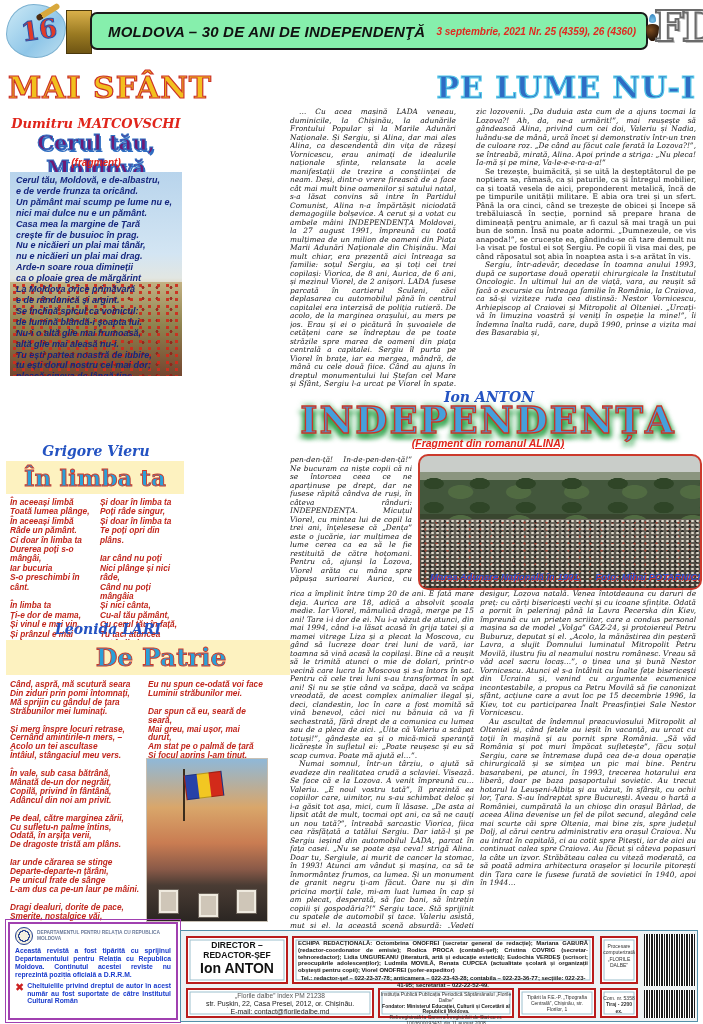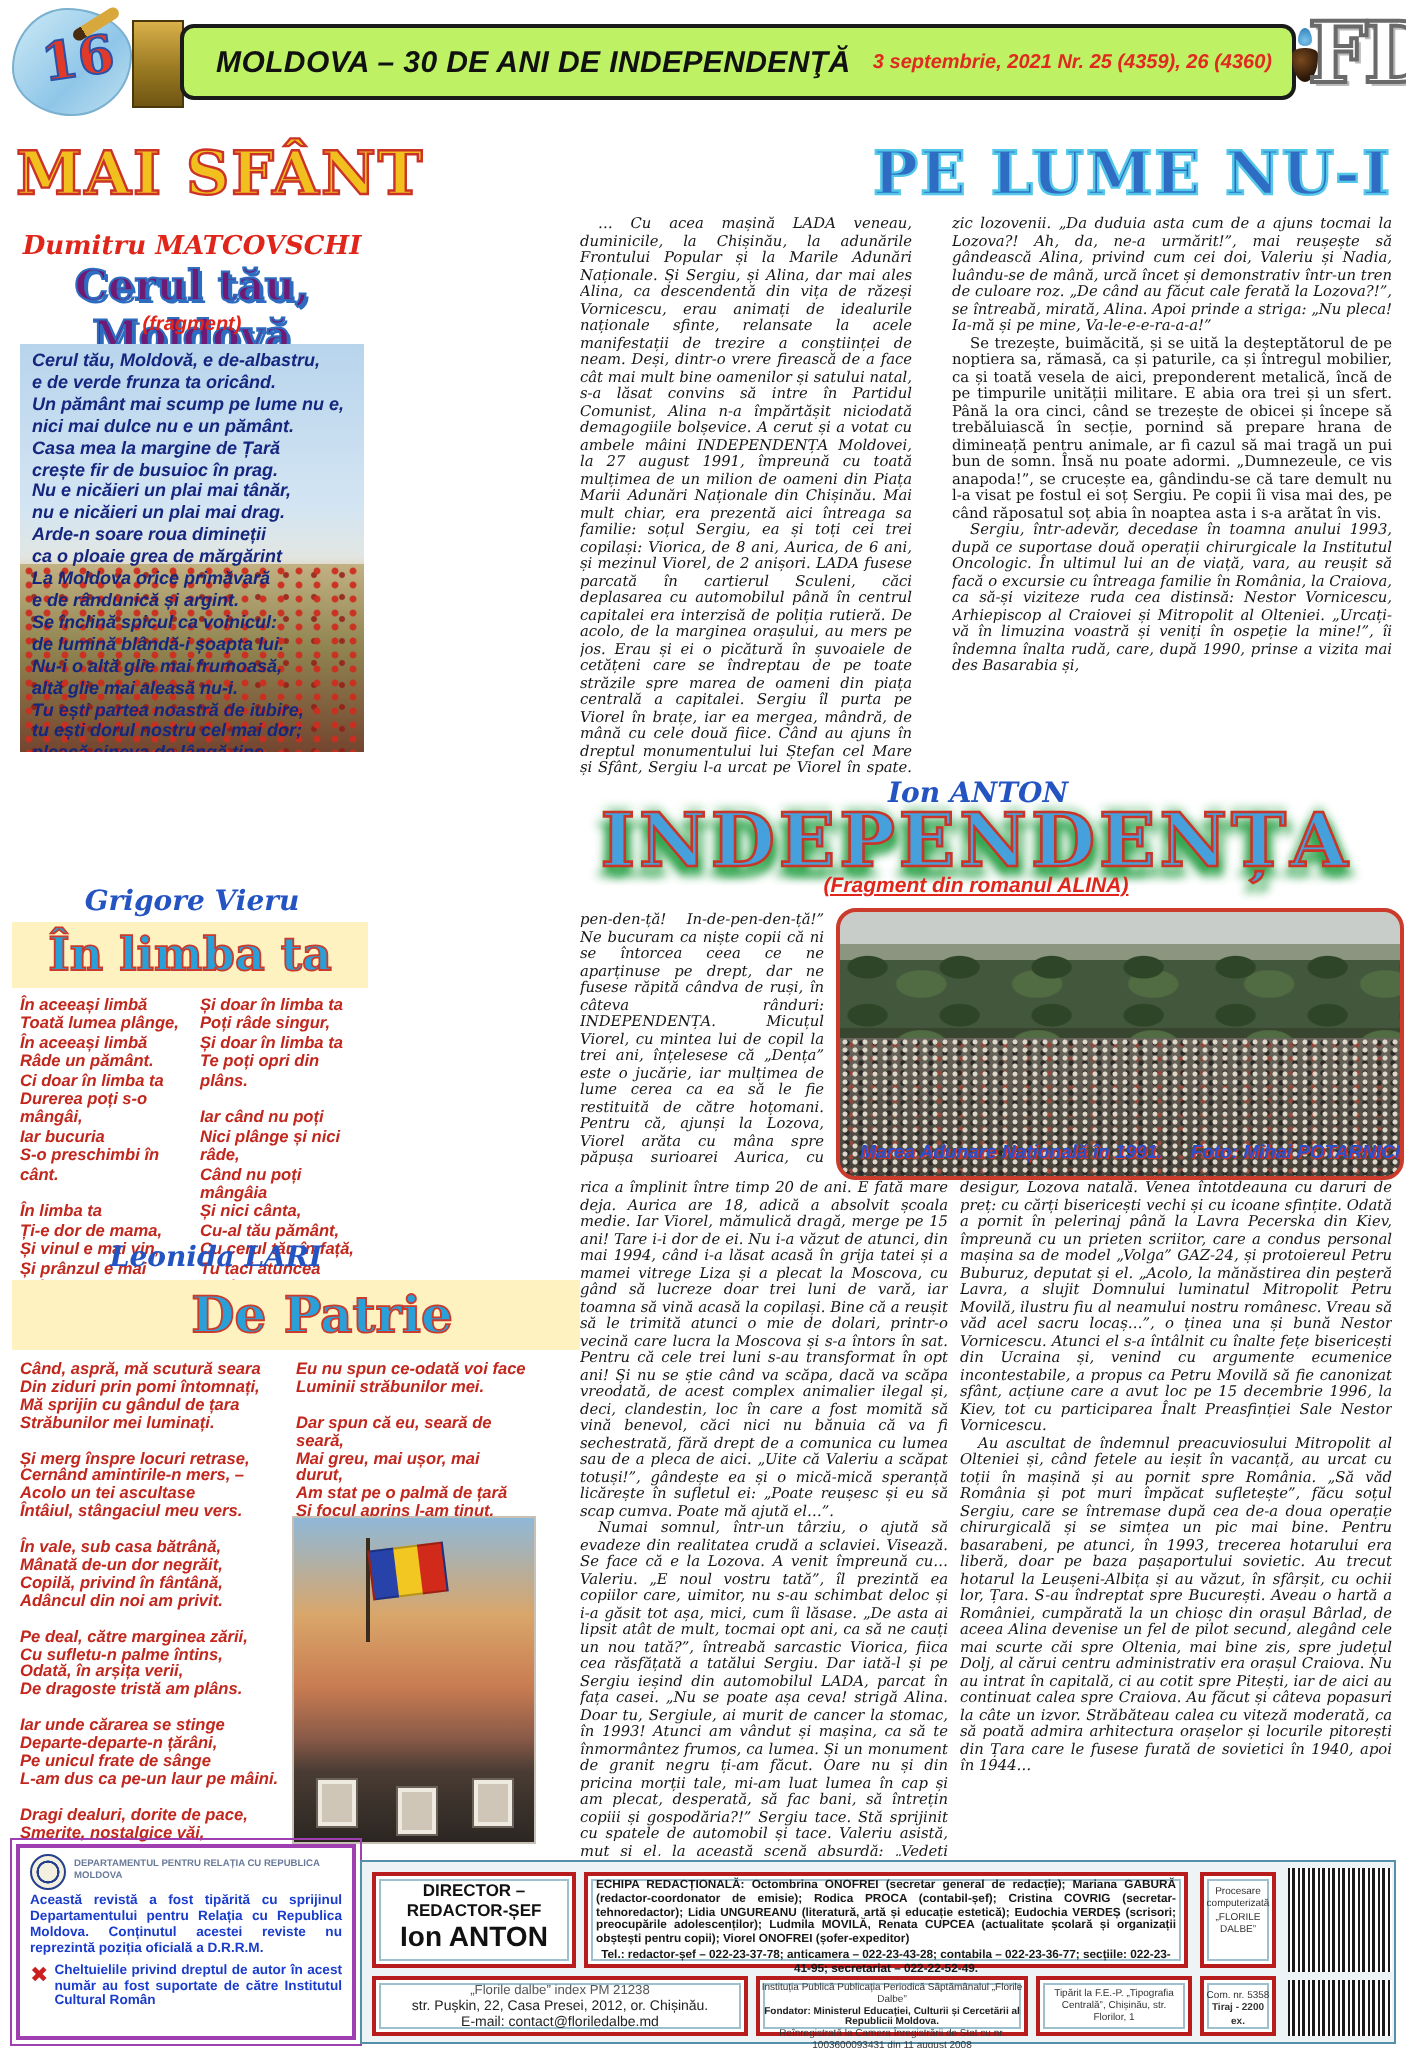--- a/index.html
+++ b/index.html
@@ -10,21 +10,21 @@
   
   .badge{left:6px;top:4px;width:58px;height:52px;background:linear-gradient(135deg,#cdeaf6,#8fc6e8 60%,#bfe0f0);
          border:1px solid #7ab0d0;border-radius:46% 54% 50% 50%/56% 44% 56% 44%;}
   .badge-num{position:absolute;left:14px;top:10px;font:bold 26px "DejaVu Serif",serif;color:#e23a28;
          -webkit-text-stroke:1px #2a50a8;transform:rotate(-8deg);}
   .brush{position:absolute;right:4px;top:4px;width:26px;height:6px;background:linear-gradient(90deg,#4a2c10 0 22%,#d8a83c 22%);
          border-radius:3px;transform:rotate(-32deg);}
   .goldblock{left:66px;top:10px;width:24px;height:42px;background:linear-gradient(180deg,#d9b04a,#9a7a22 55%,#6f5513);
          border:1px solid #4a380c;}
   .bannerbox{left:90px;top:12px;width:558px;height:38px;border:2px solid #1a1a1a;border-radius:7px;
-         display:flex;align-items:center;justify-content:space-between;box-sizing:border-box;padding:0 10px 0 16px;background:#bef264;}
+         display:flex;align-items:center;justify-content:space-between;box-sizing:border-box;padding:0 10px 0 16px;background:#86efac;}
   .bannertxt{font:italic bold 15px "Liberation Sans",sans-serif;color:#111;letter-spacing:.2px;}
   .issuetxt{font:italic bold 10px "Liberation Sans",sans-serif;color:#e02a20;white-space:nowrap;}
   .fdlogo{left:646px;top:2px;width:56px;height:54px;}
   .fdtxt{position:absolute;left:8px;top:0;font:bold 42px "DejaVu Serif",serif;color:#fefefe;
          -webkit-text-stroke:2px #6a6a6a;text-shadow:2px 2px 0 #bbb;letter-spacing:-2px;}
   .inkdrop{position:absolute;left:0px;top:22px;width:13px;height:17px;
          background:radial-gradient(circle at 35% 35%,#7a4a1e,#2a1608 70%);
          border-radius:50% 50% 55% 55%/20% 20% 80% 80%;}
   .inkflame{position:absolute;left:3px;top:12px;width:7px;height:9px;background:radial-gradient(circle at 50% 70%,#7ac4ea,#2a7ab8);
          border-radius:50% 50% 50% 50%/70% 70% 30% 30%;}

